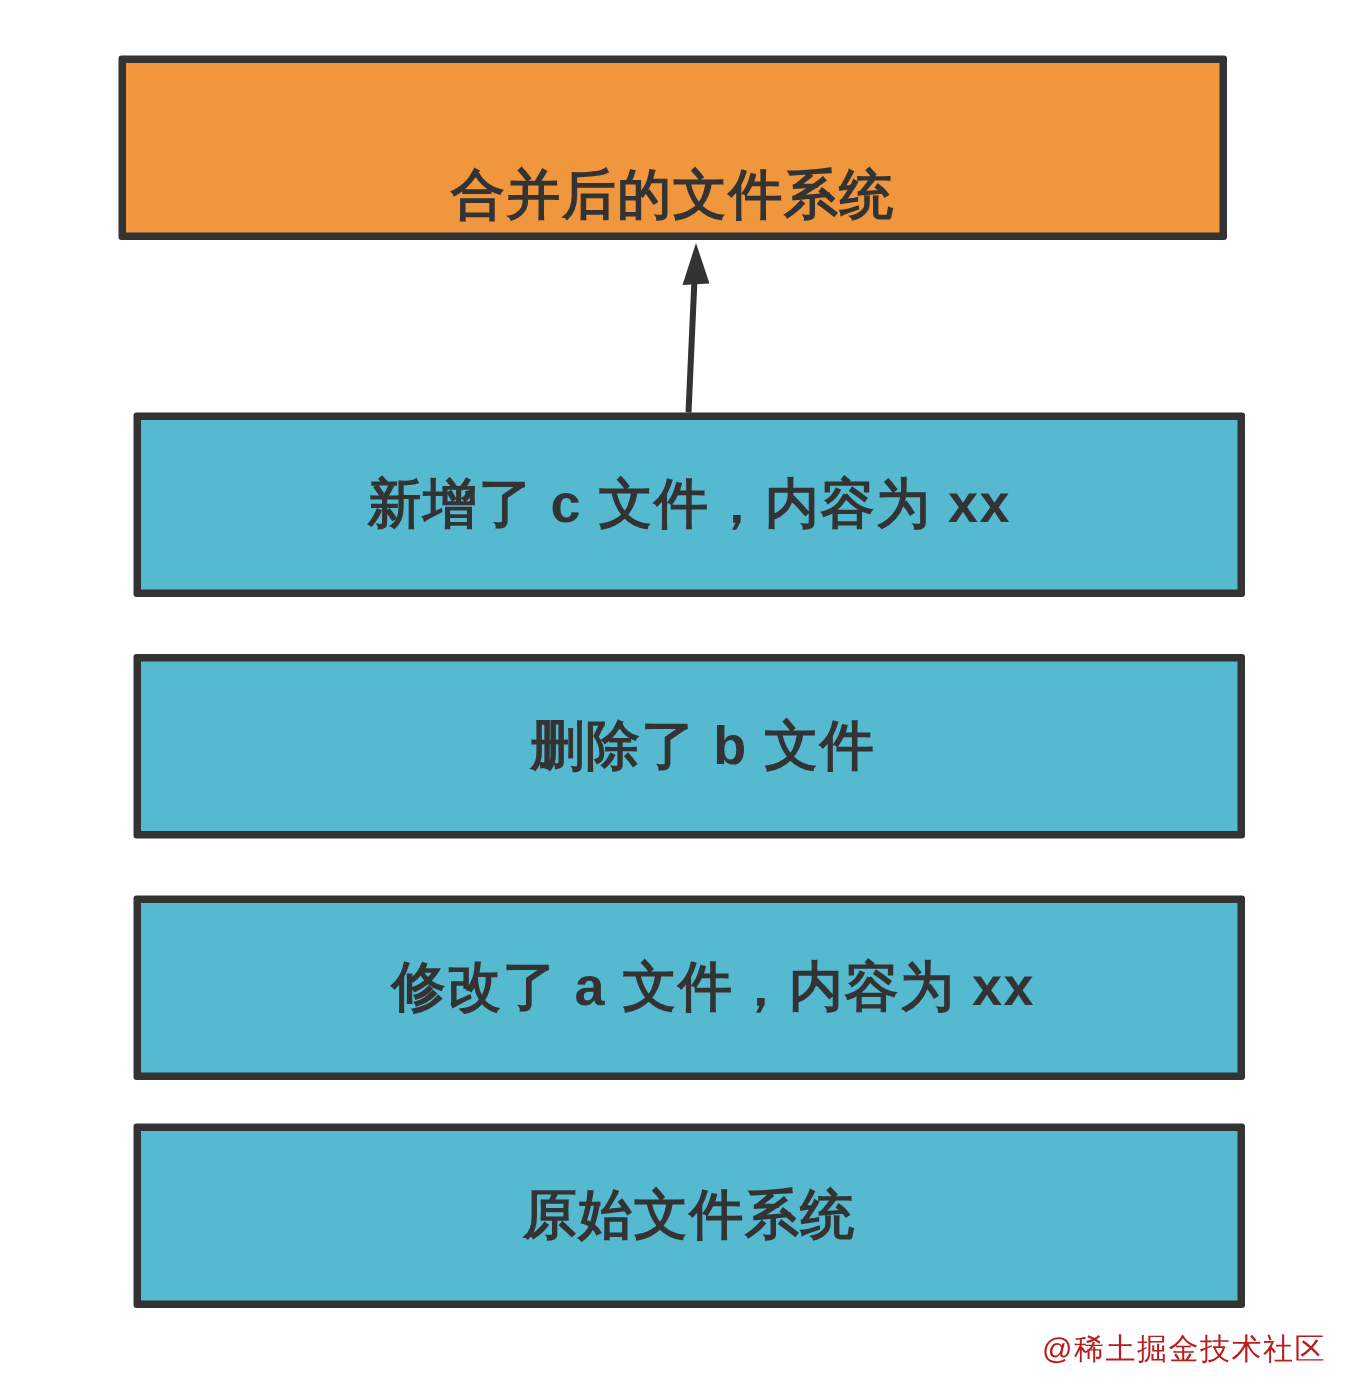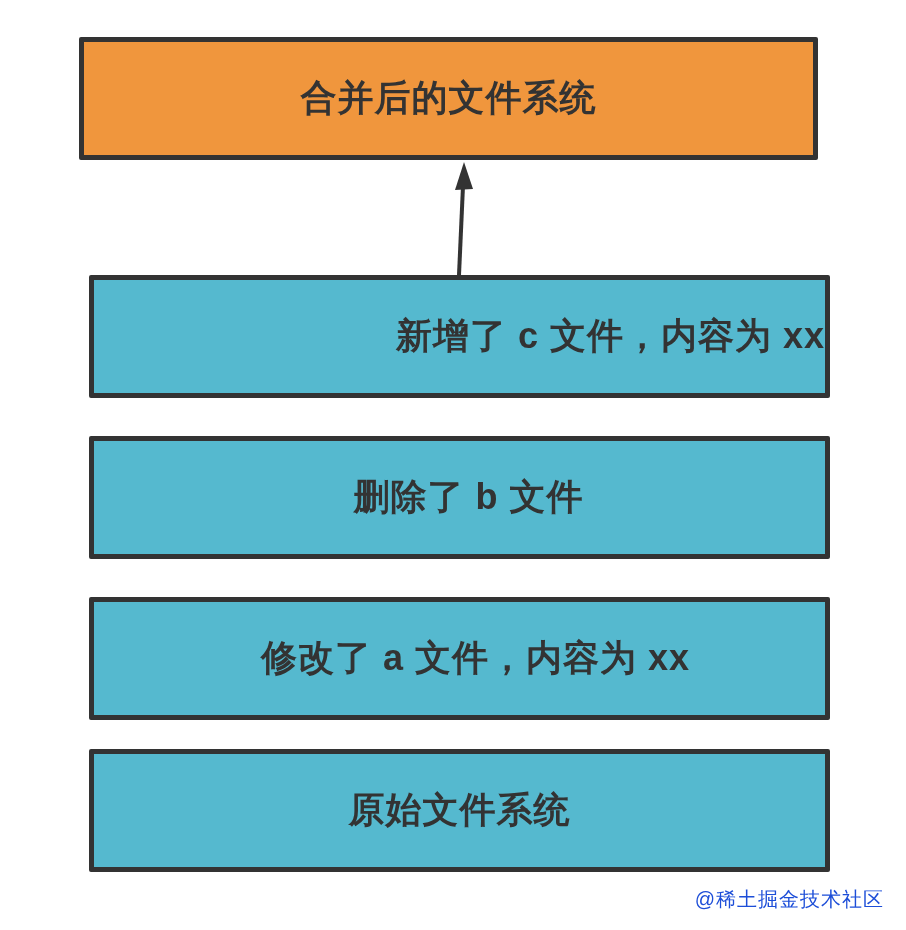--- a/index.html
+++ b/index.html
@@ -28,44 +28,45 @@
     font-weight: bold;
     color: #333333;
     letter-spacing: 1px;
   }
   .box.result {
     left: 79px;
     top: 37px;
     width: 739px;
     height: 123px;
     background: #F0963D;
+    align-items: flex-end;
   }
   .box.layer {
     left: 89px;
     width: 741px;
     height: 123px;
     background: #55B9CF;
   }
-  .box.layer-0 { top: 275px; justify-content: flex-end; }
+  .box.layer-0 { top: 275px; }
   .box.layer-1 { top: 436px; padding-left: 18px; }
   .box.layer-2 { top: 597px; padding-left: 32px; }
   .box.layer-3 { top: 749px; }
   .arrow-svg {
     position: absolute;
     left: 438px;
     top: 160px;
     width: 52px;
     height: 118px;
   }
   .watermark {
     position: absolute;
     right: 22px;
     top: 886px;
     font-size: 20px;
-    color: #1d4ed8;
+    color: #b91c1c;
     font-weight: normal;
     letter-spacing: 1px;
   }
 </style>
 </head>
 <body>
 
 <div class="canvas">
 
   <div class="box result">

